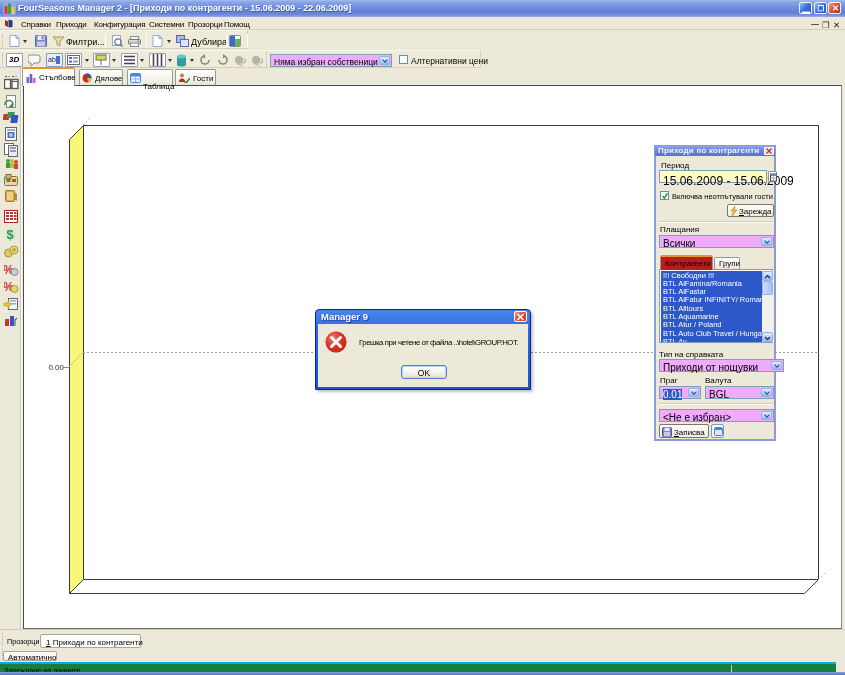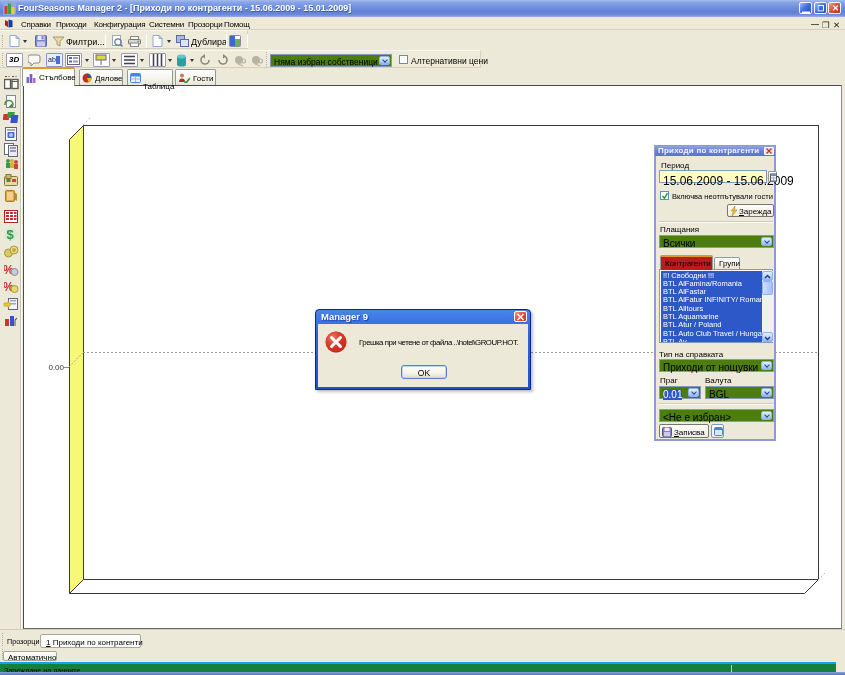--- a/index.html
+++ b/index.html
@@ -34,36 +34,36 @@
 #sidebar .edge { position:absolute; right:1px; top:0; width:1px; height:100%; background:#fff; }
 #sidebar .edge2 { position:absolute; right:2px; top:0; width:1px; height:100%; background:#c9c5b2; }
 
 #botrow1 { left:0; top:629px; width:845px; height:19px; background:#ece9d8; border-top:1px solid #cfcbb8; }
 #botrow2 { left:0; top:648px; width:845px; height:14px; background:#ece9d8; }
 #statusbar { left:0; top:662px; width:836px; height:13px; background:#15803d; border-top:2px solid #0ea5e9; }
 #progress { left:0; top:672px; width:845px; height:3px; background:linear-gradient(180deg,#8ba3d8,#5272bc); }
 .winbtn { position:absolute; border:1px solid #aaa69a; background:linear-gradient(180deg,#fdfdfb,#f1efe2); border-radius:2px; font-size:8.5px; }
 
 .field { position:absolute; background:#fff; border:1px solid #7f9db9; }
-.combo { position:absolute; background:#4d7c0f; border:1px solid #7f9db9; }
+.combo { position:absolute; background:#f0abfc; border:1px solid #7f9db9; }
 .combo .ctext { position:absolute; left:3px; top:2px; font-size:10px; color:#000; white-space:nowrap; }
 .cbtn { position:absolute; right:1px; top:1px; bottom:1px; width:11px; border-radius:2px;
   background:linear-gradient(180deg,#e3edfd 0%,#c0d6fb 50%,#8eb4f4 100%); border:1px solid #93b2e8; }
 .chev { position:absolute; left:2.5px; top:1px; width:4px; height:4px; border-right:1.4px solid #234a8c; border-bottom:1.4px solid #234a8c; transform:rotate(45deg); }
 </style></head>
 <body>
 
 <div id="titlebar" class="abs">
   <svg class="abs" style="left:3px;top:2px" width="13" height="13" viewBox="0 0 13 13">
     <rect x="0" y="0" width="13" height="13" rx="2" fill="#8fa8e8"></rect>
     <rect x="1.5" y="4" width="3" height="8" fill="#d93d2a"></rect>
     <rect x="5" y="1.5" width="3" height="10.5" fill="#3aa53a"></rect>
     <rect x="8.5" y="5" width="3" height="7" fill="#e8d12c"></rect>
   </svg>
-  <div class="ttext">FourSeasons Manager 2 - [Приходи по контрагенти - 15.06.2009 - 15.01.2009]</div>
+  <div class="ttext">FourSeasons Manager 2 - [Приходи по контрагенти - 15.06.2009 - 22.06.2009]</div>
   <div class="capbtn capblue" style="left:799px">
       <span style="left:2px;top:4px;font-size:8px">▬</span>
     </div>
   <div class="capbtn capblue" style="left:814px">
       <span style="left:2.5px;top:1px;font-size:7.5px">❐</span>
     </div>
   <div class="capbtn capred" style="left:828px">
       <span style="left:3px;top:1px;font-size:8.5px">✕</span>
     </div>
 </div>
@@ -410,21 +410,21 @@
       </div>
       <div class="abs" style="left:0;top:10px;width:11px;height:14px;border-radius:2px;background:linear-gradient(90deg,#cfdffc,#b8d0fa 50%,#a0c0f6);border:1px solid #93b2e8"></div>
       <div class="abs" style="left:0;top:61px;width:11px;height:10px;border-radius:2px;background:linear-gradient(180deg,#e3edfd,#c0d6fb 50%,#8eb4f4);border:1px solid #93b2e8">
         <svg width="9" height="8" viewBox="0 0 9 8" style="position:absolute;left:0;top:1px">
             <path d="M2,3 L4.5,5.5 L7,3" fill="none" stroke="#1e3c78" stroke-width="1.4"></path>
           </svg>
       </div>
     </div>
   </div>
   <div class="abs" style="left:3px;top:203px">Тип на справката</div>
-  <div class="combo" style="left:3px;top:212px;width:115px;height:13px">
+  <div class="combo" style="left:3px;top:212px;width:125px;height:13px">
       <div class="ctext">Приходи от нощувки</div>
       <div class="cbtn">
         <div class="chev"></div>
       </div>
     </div>
   <div class="abs" style="left:4px;top:229px">Праг</div>
   <div class="abs" style="left:49px;top:229px">Валута</div>
   <div class="combo" style="left:3px;top:239px;width:42px;height:13px">
       <div class="ctext"><span style="background:#2d58c8;color:#fff">0.01</span></div>
       <div class="cbtn">

